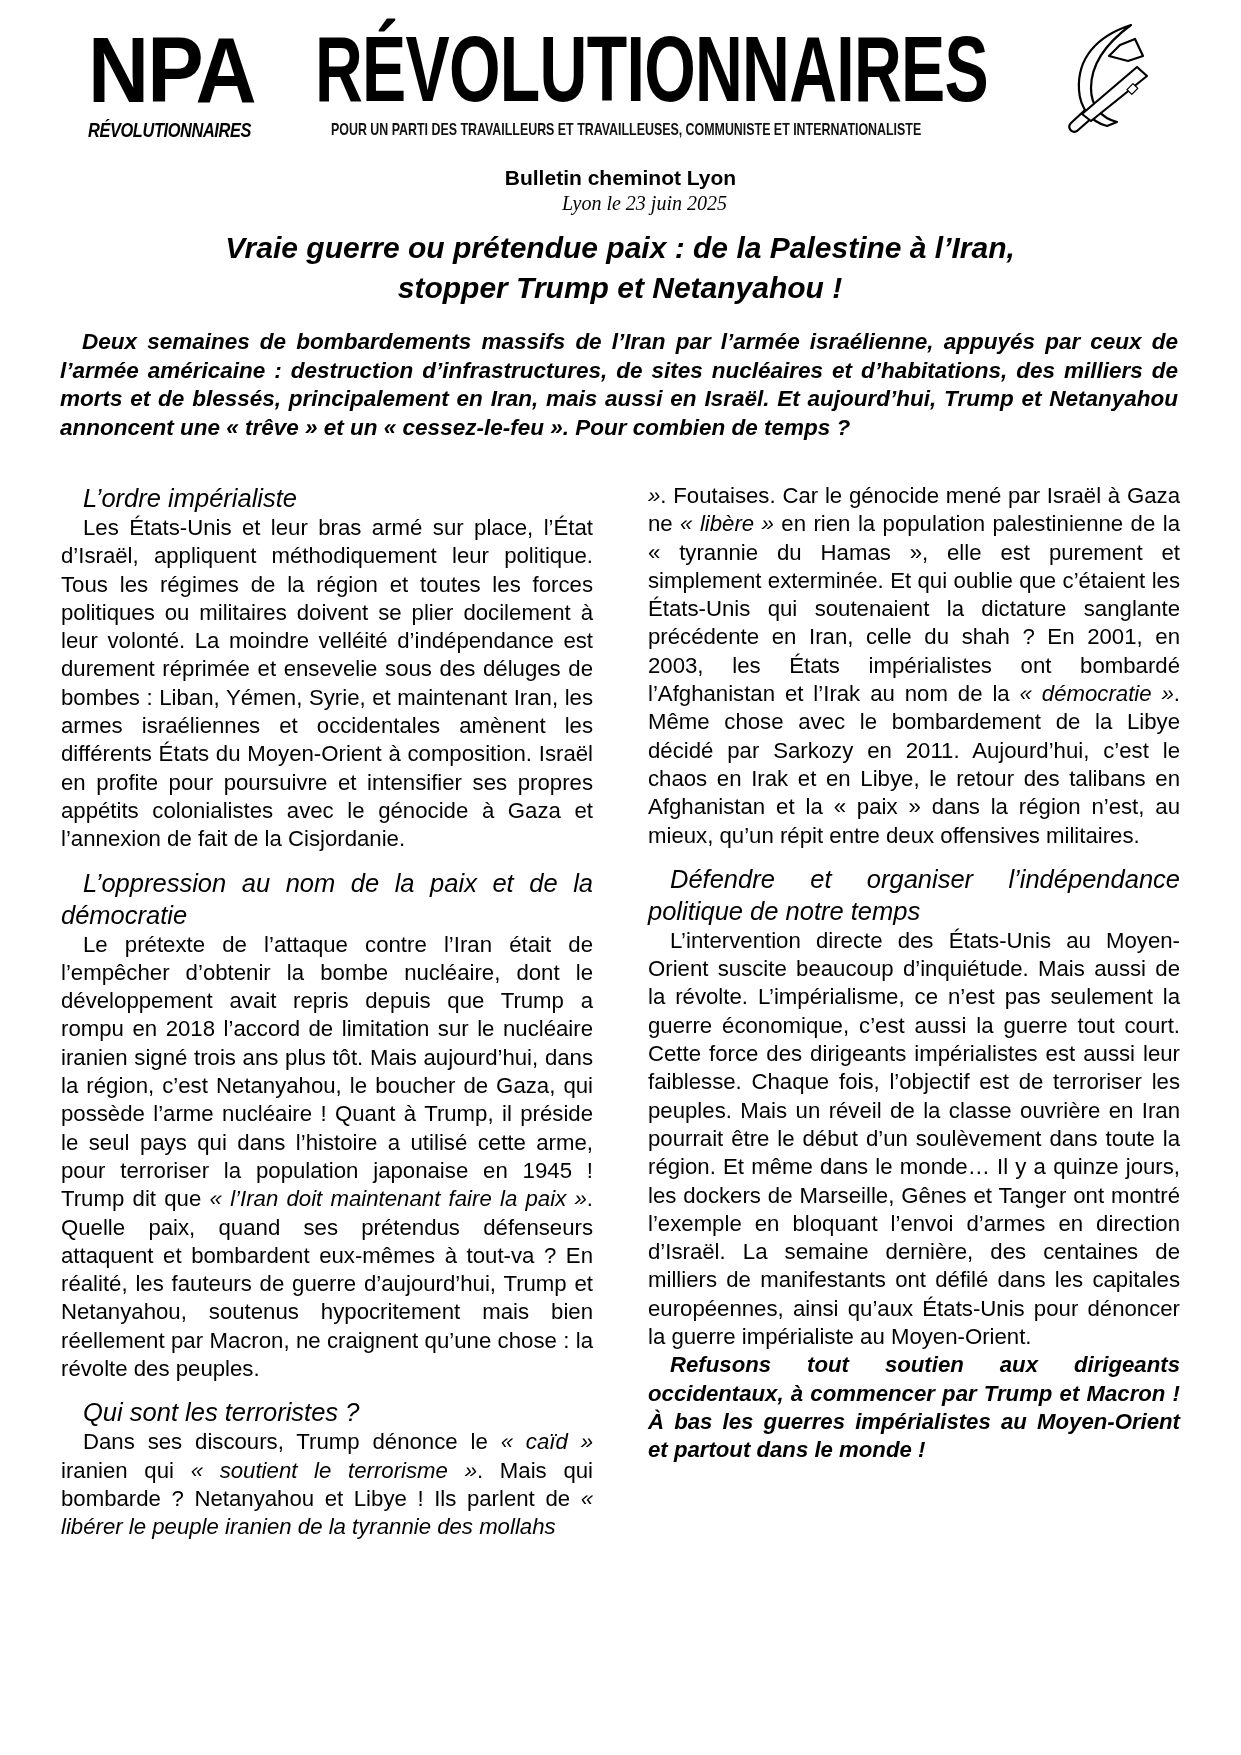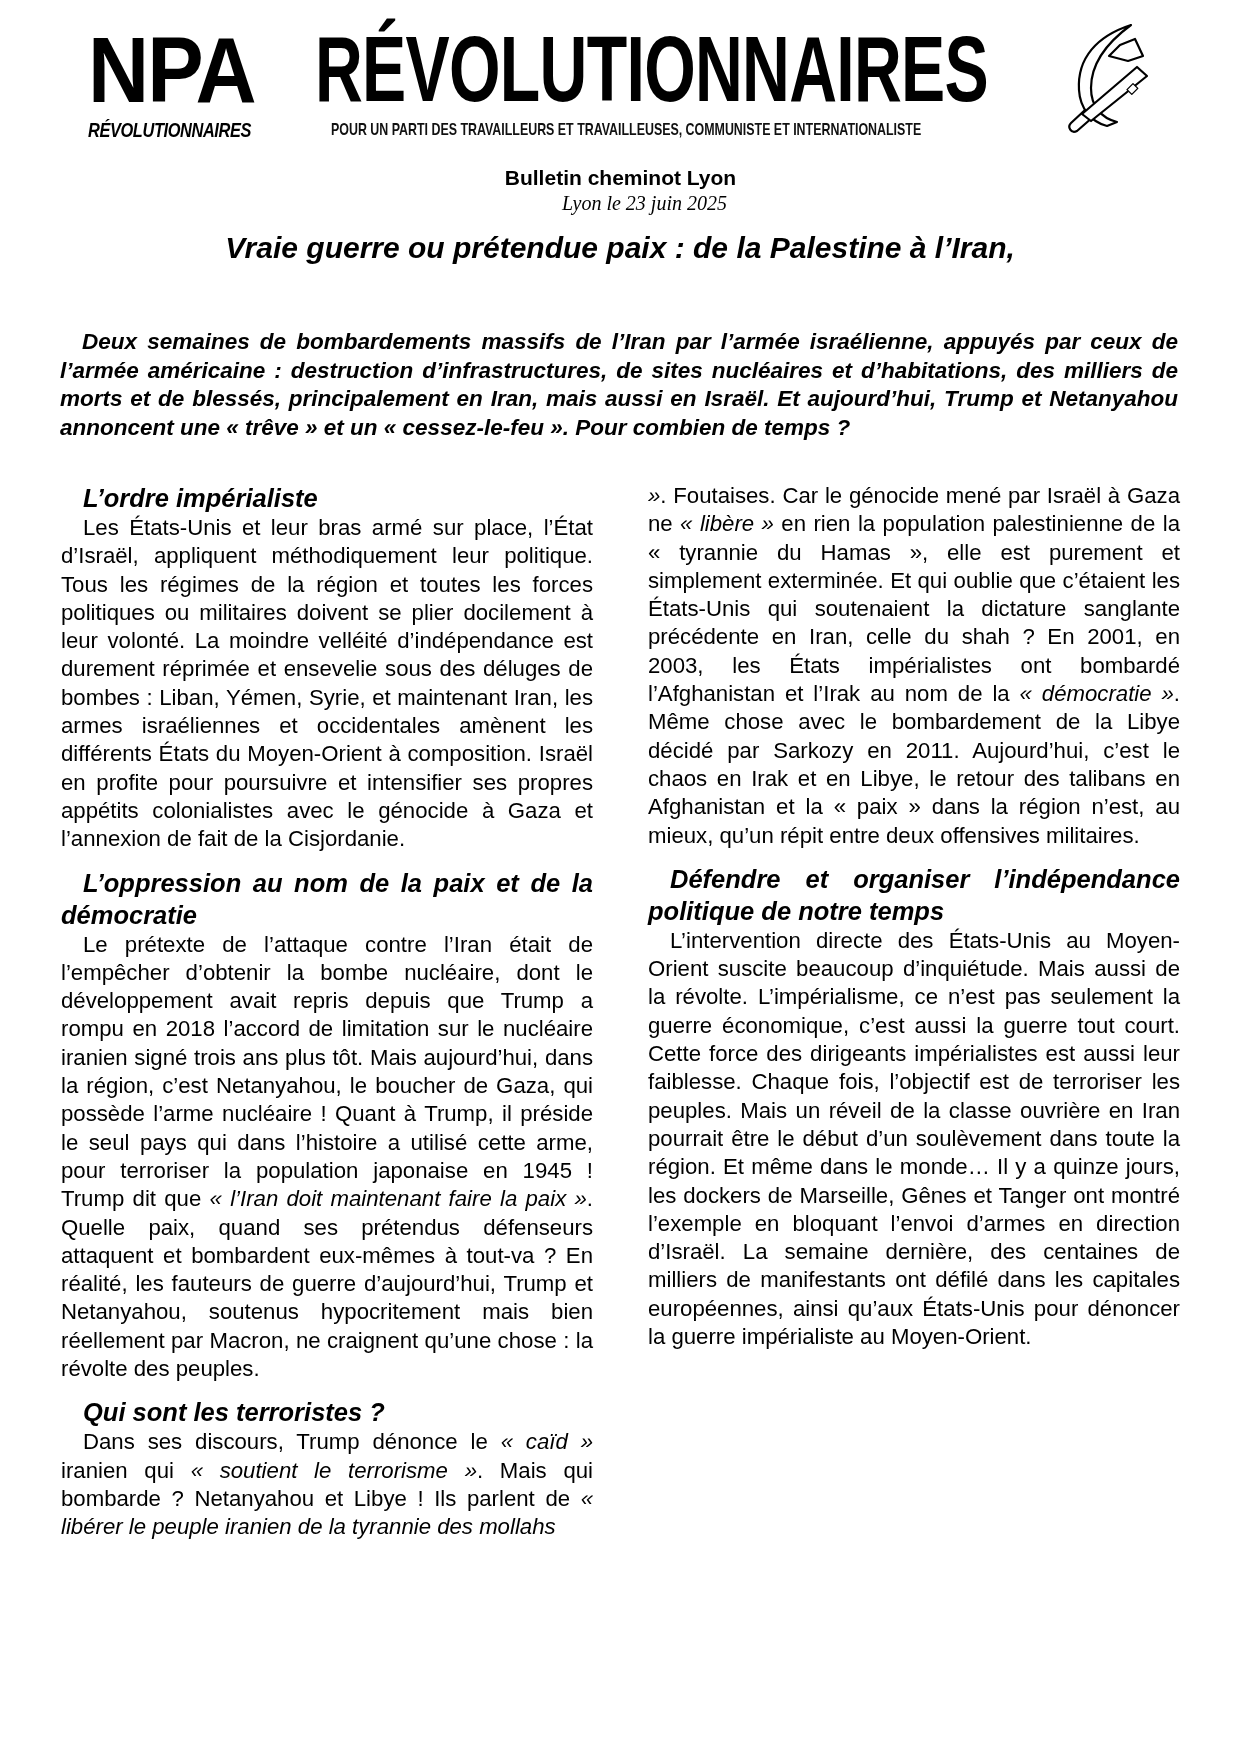--- a/index.html
+++ b/index.html
@@ -20,21 +20,21 @@
   .date { position: absolute; left: 0; width: 1241px; top: 192px; text-align: center; font-family: "Liberation Serif", serif; font-style: italic; font-size: 20px; line-height: 22px; padding-left: 24px; }
 
   .headline { position: absolute; left: 60px; width: 1120px; top: 228px; text-align: center; font-weight: 700; font-style: italic; font-size: 30px; line-height: 40px; }
 
   .intro { position: absolute; left: 60px; width: 1118px; top: 328px; text-align: justify; font-weight: 700; font-style: italic; font-size: 22.5px; line-height: 28.6px; text-indent: 22px; }
 
   .col { position: absolute; top: 482px; width: 532px; font-size: 22.2px; line-height: 28.3px; }
   .col-left { left: 61px; }
   .col-right { left: 648px; }
 
-  .col h2 { margin: 0; font-size: 25.5px; line-height: 32px; font-weight: 700; font-style: italic; text-indent: 22px; text-align: justify; }
+  .col h2 { margin: 0; font-size: 25.5px; line-height: 32px; font-weight: 400; font-style: italic; text-indent: 22px; text-align: justify; }
   .col p { margin: 0; text-align: justify; text-indent: 22px; }
   .col p.noindent { text-indent: 0; }
   .gap { height: 13px; }
   .closing { font-weight: 700; font-style: italic; }
   em { font-style: italic; }
 </style>
 </head>
 <body>
 
 <header class="masthead">
@@ -62,20 +62,21 @@
       </g>
     </svg>
   </div>
 </header>
 
 <div class="bulletin">Bulletin cheminot Lyon</div>
 <div class="date">Lyon le 23 juin  2025</div>
 
 <h1 class="headline" style="margin:0;">
   <span>Vraie guerre ou prétendue paix : de la Palestine à l’Iran,</span><br>
+  <span>stopper Trump et Netanyahou !</span>
 </h1>
 
 <p class="intro" style="margin:0;">Deux semaines de bombardements massifs de l’Iran par l’armée israélienne, appuyés par ceux de l’armée américaine : destruction d’infrastructures, de sites nucléaires et d’habitations, des milliers de morts et de blessés, principalement en Iran, mais aussi en Israël. Et aujourd’hui, Trump et Netanyahou annoncent une « trêve » et un « cessez-le-feu ». Pour combien de temps ?</p>
 
 <div class="col col-left">
   <section>
     <h2>L’ordre impérialiste</h2>
     <p>Les États-Unis et leur bras armé sur place, l’État d’Israël, appliquent méthodiquement leur politique. Tous les régimes de la région et toutes les forces politiques ou militaires doivent se plier docilement à leur volonté. La moindre velléité d’indépendance est durement réprimée et ensevelie sous des déluges de bombes : Liban, Yémen, Syrie, et maintenant Iran, les armes israéliennes et occidentales amènent les différents États du Moyen-Orient à composition. Israël en profite pour poursuivre et intensifier ses propres appétits colonialistes avec le génocide à Gaza et l’annexion de fait de la Cisjordanie.</p>
   </section>
   <div class="gap"></div>
@@ -89,14 +90,15 @@
     <p><span>Dans ses discours, Trump dénonce le </span><em>« caïd »</em><span> iranien qui </span><em>« soutient le terrorisme »</em><span>. Mais qui bombarde ? Netanyahou et Libye ! Ils parlent de </span><em id="split-quote">« libérer le peuple iranien de la tyrannie des mollahs</em></p>
   </section>
 </div>
 
 <div class="col col-right">
   <p class="noindent"><em id="split-quote-2">»</em><span>. Foutaises. Car le génocide mené par Israël à Gaza ne </span><em>« libère »</em><span> en rien la population palestinienne de la « tyrannie du Hamas », elle est purement et simplement exterminée. Et qui oublie que c’étaient les États-Unis qui soutenaient la dictature sanglante précédente en Iran, celle du shah ? En 2001, en 2003, les États impérialistes ont bombardé l’Afghanistan et l’Irak au nom de la </span><em>« démocratie »</em><span>. Même chose avec le bombardement de la Libye décidé par Sarkozy en 2011. Aujourd’hui, c’est le chaos en Irak et en Libye, le retour des talibans en Afghanistan et la « paix » dans la région n’est, au mieux, qu’un répit entre deux offensives militaires.</span></p>
   <div class="gap"></div>
   <section>
     <h2>Défendre et organiser l’indépendance politique de notre temps</h2>
     <p>L’intervention directe des États-Unis au Moyen-Orient suscite beaucoup d’inquiétude. Mais aussi de la révolte. L’impérialisme, ce n’est pas seulement la guerre économique, c’est aussi la guerre tout court. Cette force des dirigeants impérialistes est aussi leur faiblesse. Chaque fois, l’objectif est de terroriser les peuples. Mais un réveil de la classe ouvrière en Iran pourrait être le début d’un soulèvement dans toute la région. Et même dans le monde… Il y a quinze jours, les dockers de Marseille, Gênes et Tanger ont montré l’exemple en bloquant l’envoi d’armes en direction d’Israël. La semaine dernière, des centaines de milliers de manifestants ont défilé dans les capitales européennes, ainsi qu’aux États-Unis pour dénoncer la guerre impérialiste au Moyen-Orient.</p>
+    <p class="closing">Refusons tout soutien aux dirigeants occidentaux, à commencer par Trump et Macron ! À bas les guerres impérialistes au Moyen-Orient et partout dans le monde !</p>
   </section>
 </div>
 
 </body></html>

